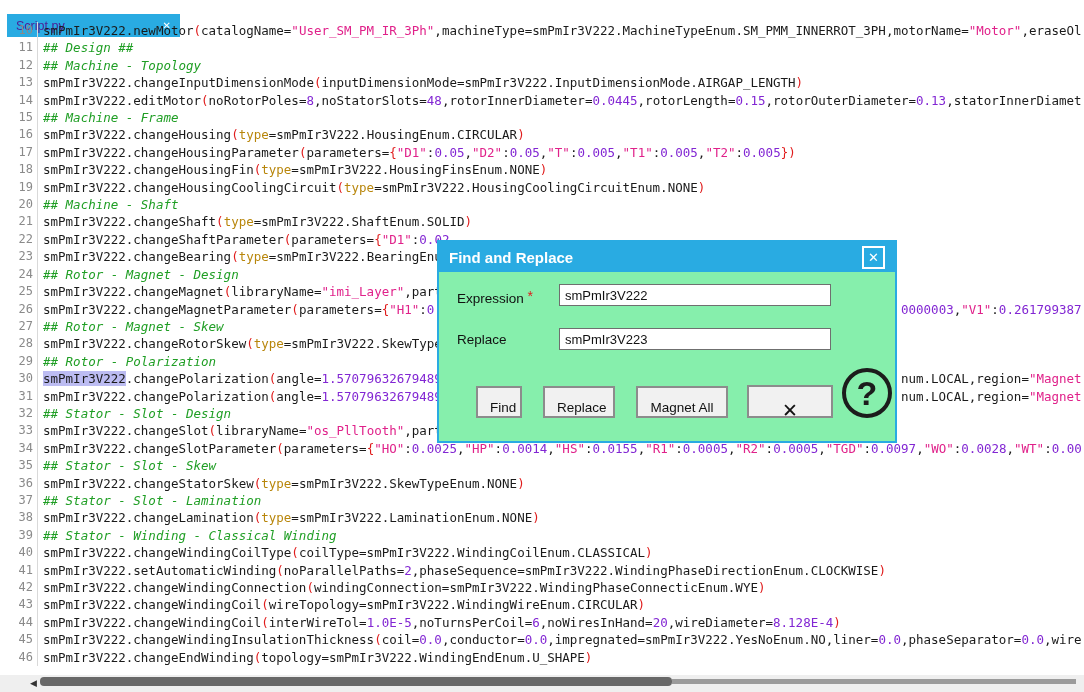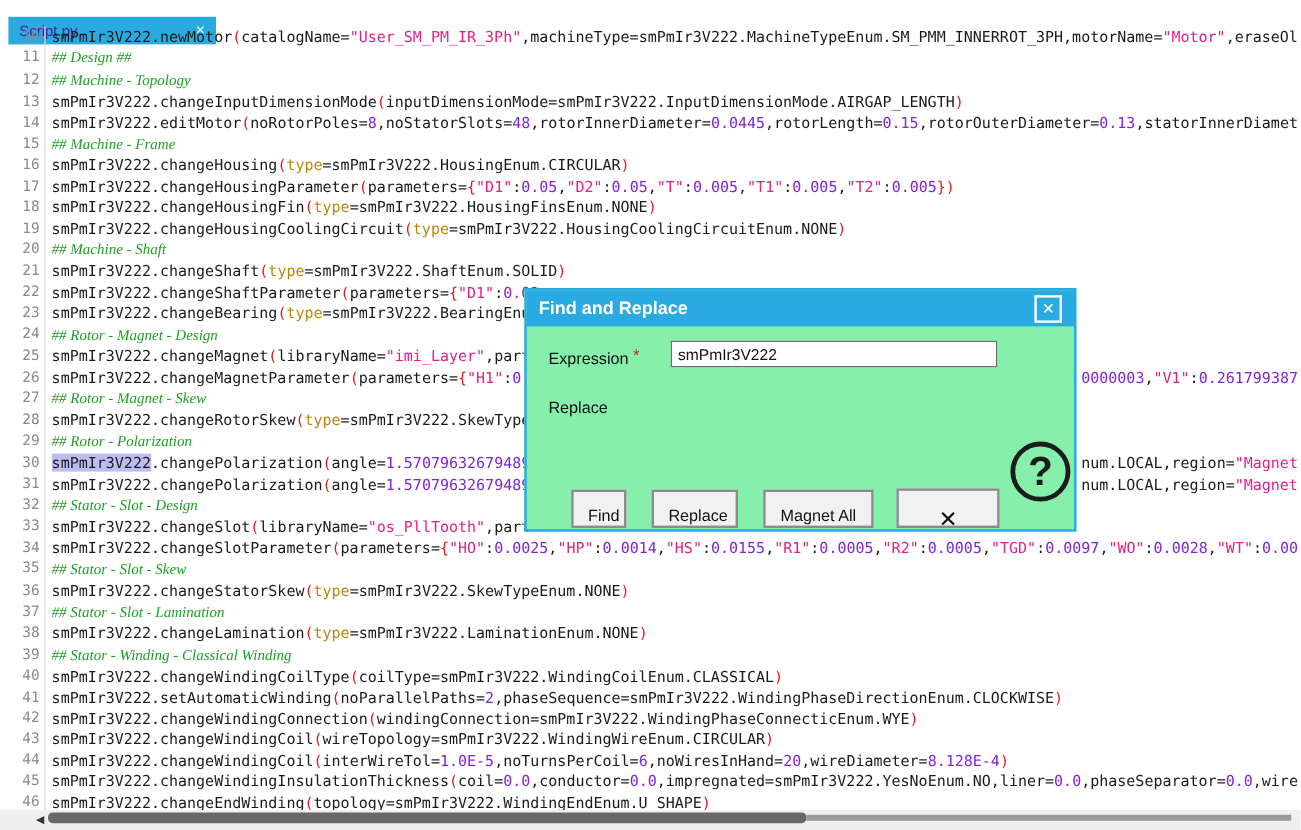--- a/index.html
+++ b/index.html
@@ -11,21 +11,21 @@
   .tab-title{flex:1;color:#4c1d95;font-size:12.5px;}
   .tab-close{color:#ffffff;font-size:10px;line-height:10px;}
   
   .code{position:absolute;left:0;top:22px;width:1084px;font-family:"DejaVu Sans Mono",monospace;
         font-size:12.5px;line-height:17.4px;white-space:pre;}
   .code-row{display:flex;}
   .ln{width:33px;text-align:right;color:#8a8a8a;padding-right:4px;border-right:1px solid #d9d9d9;
       margin-right:5px;font-size:12px;flex:0 0 auto;}
   .lt{flex:1 1 auto;overflow:hidden;}
   .tk-d{color:#1a1a1a;}
-  .tk-c{color:var(--comment,#1f9e24);font-style:italic;font-family:Liberation Serif, serif;}
+  .tk-c{color:var(--comment,#1f9e24);font-style:italic;}
   .tk-s{color:var(--string,#e0218a);}
   .tk-n{color:var(--number,#8226d3);}
   .tk-b{color:var(--builtin,#b8860b);}
   .tk-p{color:var(--paren,#e01b1b);}
   .hl{background:var(--find-highlight,#bcbcf2);}
   
   .dialog{position:absolute;left:437px;top:240px;width:460px;height:203px;background:#86efac;
           border:2px solid var(--accent,#29abe2);box-sizing:border-box;z-index:5;}
   .dlg-titlebar{height:30px;background:var(--accent,#29abe2);display:flex;align-items:center;
                 padding:0 10px;}
@@ -33,21 +33,21 @@
   .dlg-close{margin-left:auto;width:19px;height:19px;border:2px solid #fff;color:#fff;
              display:flex;align-items:center;justify-content:center;font-size:13px;cursor:pointer;}
   .dlg-body{position:relative;height:130px;}
   .dlg-label{position:absolute;font-size:13.5px;color:#111;}
   .req{color:#e01b1b;font-size:14px;vertical-align:2px;}
   .dlg-input{position:absolute;left:120px;width:272px;height:22px;border:1px solid #6f6f6f;
              background:#fff;font-size:13px;padding:1px 5px;box-sizing:border-box;
              font-family:"Liberation Sans",sans-serif;color:#111;}
   .btn{position:absolute;top:114px;height:32px;border:2px solid #8c8c8c;background:#f1f1f1;
        font-size:13.5px;color:#111;box-sizing:border-box;font-family:"Liberation Sans",sans-serif;
-       cursor:pointer;padding:12px;margin-top:22px;}
+       cursor:pointer;padding:12px;}
   .btn-x{font-size:19px;}
   .help{position:absolute;left:403px;top:96px;width:50px;height:50px;border:4px solid #1c1c1c;
         border-radius:50%;display:flex;align-items:center;justify-content:center;
         font-size:34px;font-weight:bold;color:#1c1c1c;box-sizing:border-box;cursor:pointer;}
   
   .hscroll{position:absolute;left:0;top:675px;width:1084px;height:17px;background:#efefef;z-index:6;}
   .harrow{position:absolute;left:30px;top:3px;font-size:9px;color:#333;}
   .hthumb{position:absolute;left:40px;top:2px;width:632px;height:9px;background:#686868;
           border-radius:4px;cursor:pointer;}
   .htrack{position:absolute;left:672px;top:4px;width:404px;height:5px;background:#9b9b9b;}
@@ -66,20 +66,21 @@
 
   <div class="dialog">
     <div class="dlg-titlebar">
       <span class="dlg-title">Find and Replace</span>
       <span class="dlg-close">✕</span>
     </div>
     <div class="dlg-body">
       <span class="dlg-label" style="left:18px;top:16px"><span>Expression</span> <span class="req">*</span></span>
       <input class="dlg-input" style="top: 12px;" value="smPmIr3V222">
       <span class="dlg-label" style="left:18px;top:60px"><span>Replace</span></span>
+      <input class="dlg-input" style="top: 56px;" value="smPmIr3V223">
       <button class="btn" style="left:37px;width:46px">Find</button>
       <button class="btn" style="left:104px;width:72px">Replace</button>
       <button class="btn" style="left:197px;width:92px">Magnet All</button>
       <button class="btn btn-x" style="left:308px;width:86px;top:113px;height:33px">✕</button>
       <div class="help">?</div>
     </div>
   </div>
 
   <div class="hscroll">
     <span class="harrow">◀</span>

